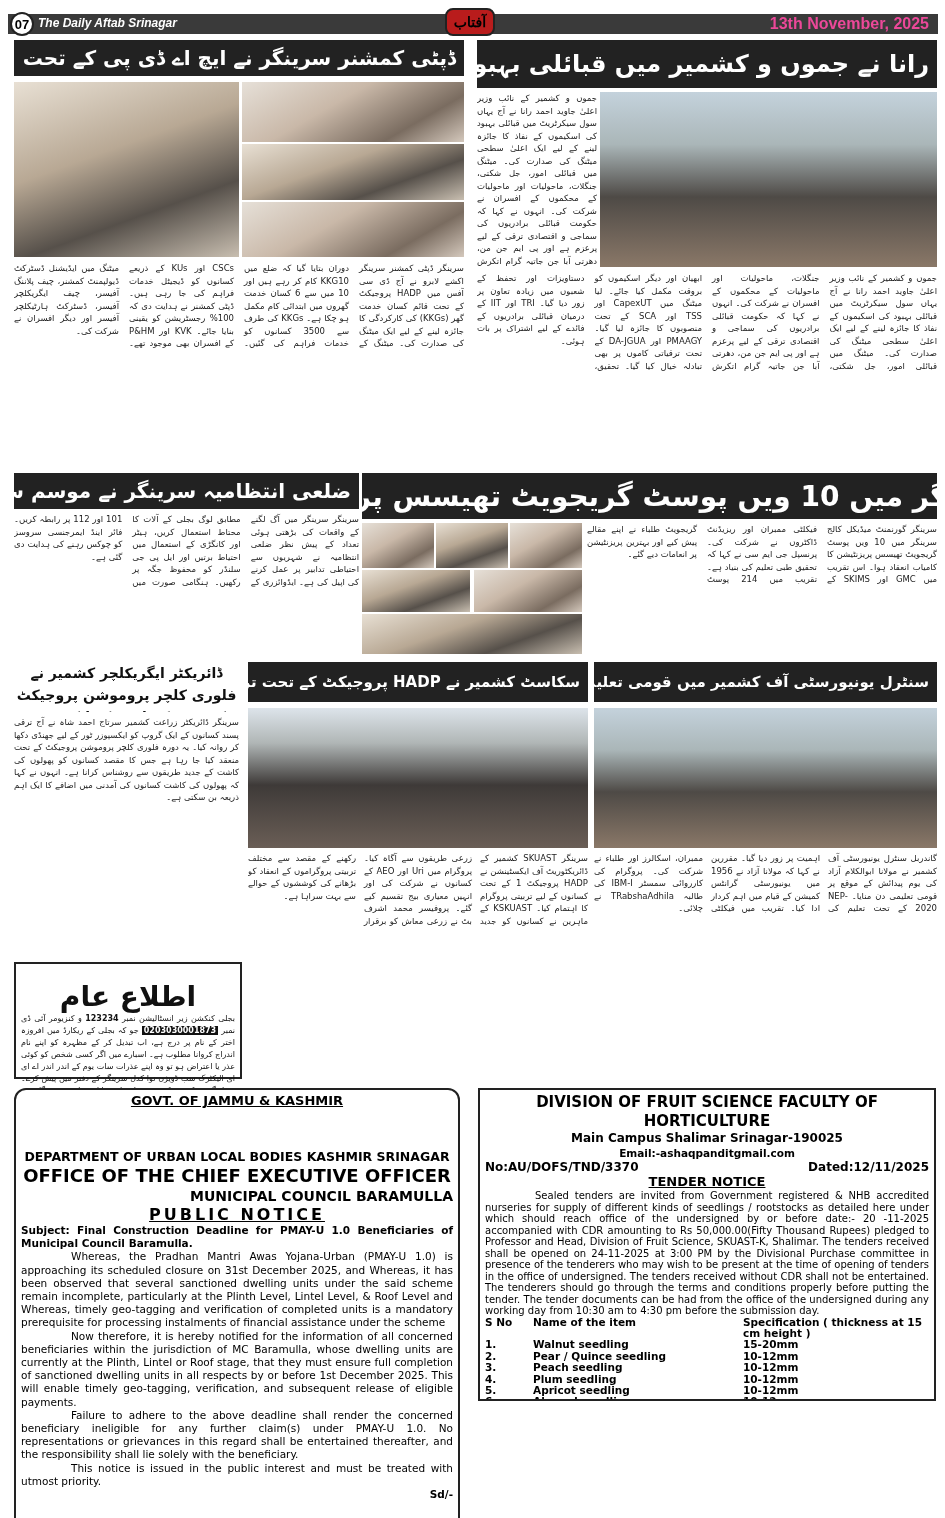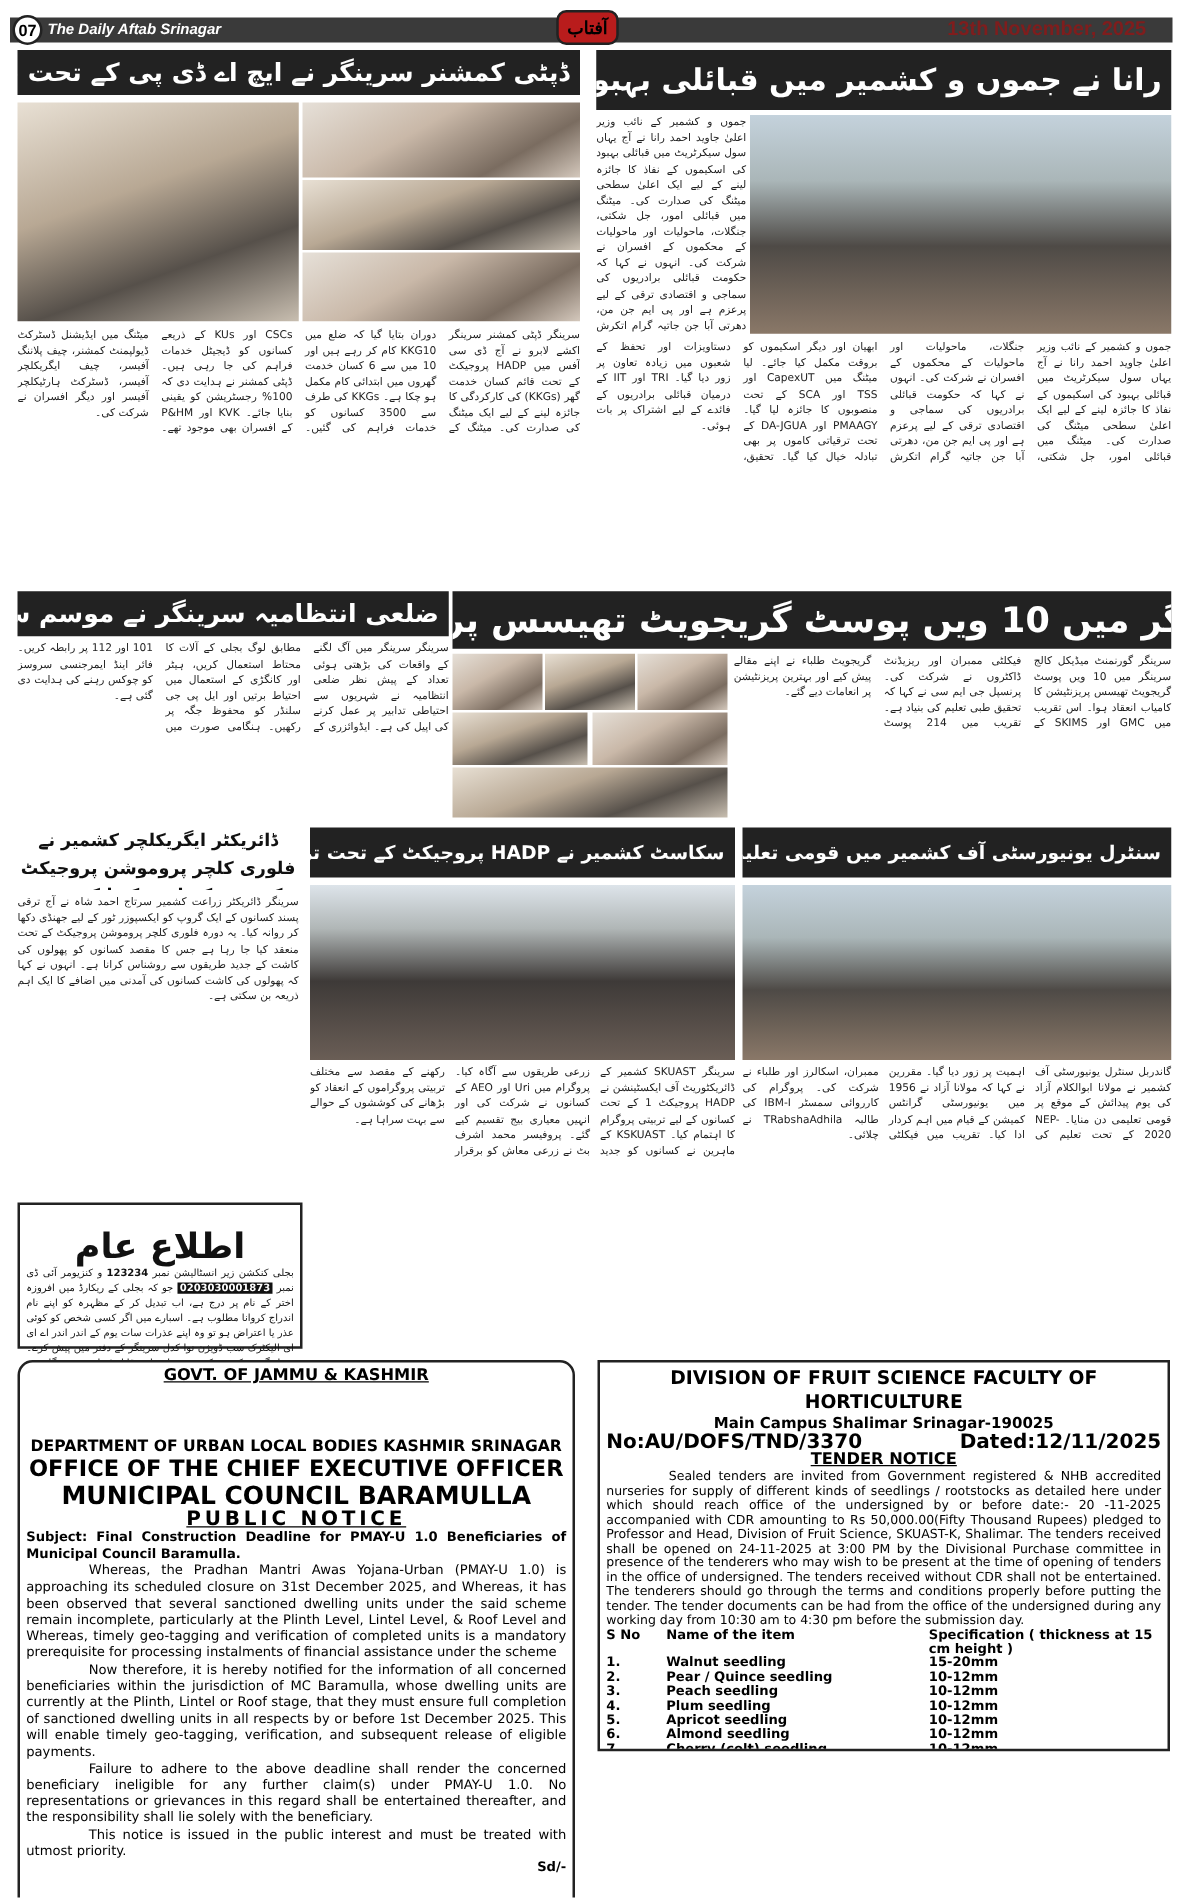--- a/index.html
+++ b/index.html
@@ -4,21 +4,21 @@
 <style>
   * { box-sizing: border-box; margin: 0; padding: 0; }
   body { width: 945px; height: 1518px; background: #ffffff; font-family: "DejaVu Sans", sans-serif; color: #111; position: relative; overflow: hidden; }
   .abs { position: absolute; }
 
   
   .masthead { left: 8px; top: 14px; width: 930px; height: 20px; background: #3a3a3a; }
   .page-num { left: 10px; top: 12px; width: 24px; height: 24px; border-radius: 50%; background: #fff; border: 2px solid #222; font: bold 13px "Liberation Sans", sans-serif; color: #000; display: flex; align-items: center; justify-content: center; z-index: 2; }
   .paper-name { left: 38px; top: 16px; font: bold italic 12px "Liberation Sans", sans-serif; color: #fff; }
   .logo { left: 445px; top: 8px; width: 50px; height: 28px; border: 2px solid #222; border-radius: 8px; background: #b91c1c; font: bold 14px "DejaVu Serif", serif; color: #000; display: flex; align-items: center; justify-content: center; z-index: 2; }
-  .date { right: 28px; top: 15px; font: bold 16px "Liberation Sans", sans-serif; color: #7f1d1d; }
+  .date { right: 16px; top: 15px; font: bold 16px "Liberation Sans", sans-serif; color: #ec4899; }
 
   
   .hl { background: #222; color: #fff; font: bold 20px "DejaVu Sans", sans-serif; direction: rtl; display: flex; align-items: center; padding: 0 8px; white-space: nowrap; overflow: hidden; }
   .hl.sm { font-size: 15px; }
   .hl.lg { font-size: 28px; justify-content: center; }
 
   
   .photo { background: linear-gradient(135deg, #cdbfae 0%, #9e8b77 35%, #6d5b4c 60%, #b8a592 100%); overflow: hidden; }
   .photo.b { background: linear-gradient(160deg, #e8e0d4 0%, #b8a894 40%, #56504a 70%, #c8beb0 100%); }
   .photo.c { background: linear-gradient(180deg, #c4d2dc 0%, #aab6b8 30%, #4e4a46 60%, #8a7868 100%); }
@@ -99,35 +99,36 @@
     <span class="hl-num">0203030001873</span>
     <span>جو کہ بجلی کے ریکارڈ میں افروزہ اختر کے نام پر درج ہے، اب تبدیل کر کے مظہرہ کو اپنے نام اندراج کروانا مطلوب ہے۔ اسبارے میں اگر کسی شخص کو کوئی عذر یا اعتراض ہو تو وہ اپنے عذرات سات یوم کے اندر اندر اے ای ای الیکٹرک سب ڈویژن نوا کدل سرینگر کے دفتر میں پیش کرے۔ میعاد گزرنے کے بعد کوئی بھی اعتراض قابل قبول نہیں ہوگا۔</span>
   </div>
   <div style="font:8px/12px 'DejaVu Sans', sans-serif; text-align:center;">مہناز فاروق زوجہ محمد شریف مسگر ساکنہ سائی محلہ کاڈ ڈارہ سرینگر</div>
 </div>
 
 <div class="abs notice" style="left:14px; top:1088px; width:446px; height:498px; padding:3px 5px;border-radius:12px;">
   <div class="ctr b u" style="font-size:13px; line-height:16px;">GOVT. OF JAMMU &amp; KASHMIR</div>
   <div class="ctr b" style="font-size:12.5px; line-height:16px;margin-top:40px;">DEPARTMENT OF URBAN LOCAL BODIES KASHMIR SRINAGAR</div>
   <div class="ctr b" style="font-size:18px; line-height:21px;">OFFICE OF THE CHIEF EXECUTIVE OFFICER</div>
-  <div class="ctr b" style="font-size:20px; line-height:20px;">MUNICIPAL COUNCIL BARAMULLA</div>
+  <div class="ctr b" style="font-size:14px; line-height:20px;text-align:right;">MUNICIPAL COUNCIL BARAMULLA</div>
   <div class="ctr b u" style="font-size:16px; line-height:18px; letter-spacing:3px;">PUBLIC NOTICE</div>
   <div class="ntext b">Subject: Final Construction Deadline for PMAY-U 1.0 Beneficiaries of Municipal Council Baramulla.</div>
   <div class="ntext indent">Whereas, the Pradhan Mantri Awas Yojana-Urban (PMAY-U 1.0) is approaching its scheduled closure on 31st December 2025, and Whereas, it has been observed that several sanctioned dwelling units under the said scheme remain incomplete, particularly at the Plinth Level, Lintel Level, &amp; Roof Level and Whereas, timely geo-tagging and verification of completed units is a mandatory prerequisite for processing instalments of financial assistance under the scheme</div>
   <div class="ntext indent">Now therefore, it is hereby notified for the information of all concerned beneficiaries within the jurisdiction of MC Baramulla, whose dwelling units are currently at the Plinth, Lintel or Roof stage, that they must ensure full completion of sanctioned dwelling units in all respects by or before 1st December 2025. This will enable timely geo-tagging, verification, and subsequent release of eligible payments.</div>
   <div class="ntext indent">Failure to adhere to the above deadline shall render the concerned beneficiary ineligible for any further claim(s) under PMAY-U 1.0. No representations or grievances in this regard shall be entertained thereafter, and the responsibility shall lie solely with the beneficiary.</div>
   <div class="ntext indent">This notice is issued in the public interest and must be treated with utmost priority.</div>
   <div class="ntext b" style="text-align:right;">Sd/-</div>
 
 </div>
 
 <div class="abs notice" style="left:478px; top:1088px; width:458px; height:313px; padding:3px 5px;">
   <div class="ctr b" style="font-size:15px; line-height:19px;">DIVISION OF FRUIT SCIENCE FACULTY OF HORTICULTURE</div>
   <div class="ctr b" style="font-size:12px; line-height:15px;">Main Campus Shalimar Srinagar-190025</div>
-  <div class="b" style="display:flex; justify-content:space-between; font-size:16px; line-height:14px;">
+  <div class="ctr b" style="font-size:10.5px; line-height:14px;">Email:-ashaqpanditgmail.com</div>
+  <div class="b" style="display:flex; justify-content:space-between; font-size:12px; line-height:14px;">
     <span>No:AU/DOFS/TND/3370</span>
     <span>Dated:12/11/2025</span>
   </div>
   <div class="ctr b u" style="font-size:13px; line-height:16px;">TENDER NOTICE</div>
   <div class="ntext indent" style="font-size:10px; line-height:11.5px;">Sealed tenders are invited from Government registered &amp; NHB accredited nurseries for supply of different kinds of seedlings / rootstocks as detailed here under which should reach office of the undersigned by or before date:- 20 -11-2025 accompanied with CDR amounting to Rs 50,000.00(Fifty Thousand Rupees) pledged to Professor and Head, Division of Fruit Science, SKUAST-K, Shalimar. The tenders received shall be opened on 24-11-2025 at 3:00 PM by the Divisional Purchase committee in presence of the tenderers who may wish to be present at the time of opening of tenders in the office of undersigned. The tenders received without CDR shall not be entertained. The tenderers should go through the terms and conditions properly before putting the tender. The tender documents can be had from the office of the undersigned during any working day from 10:30 am to 4:30 pm before the submission day.</div>
   <table class="tt">
     <thead>
       <tr>
         <td class="sn">S No</td>
         <td class="nm">Name of the item</td>

